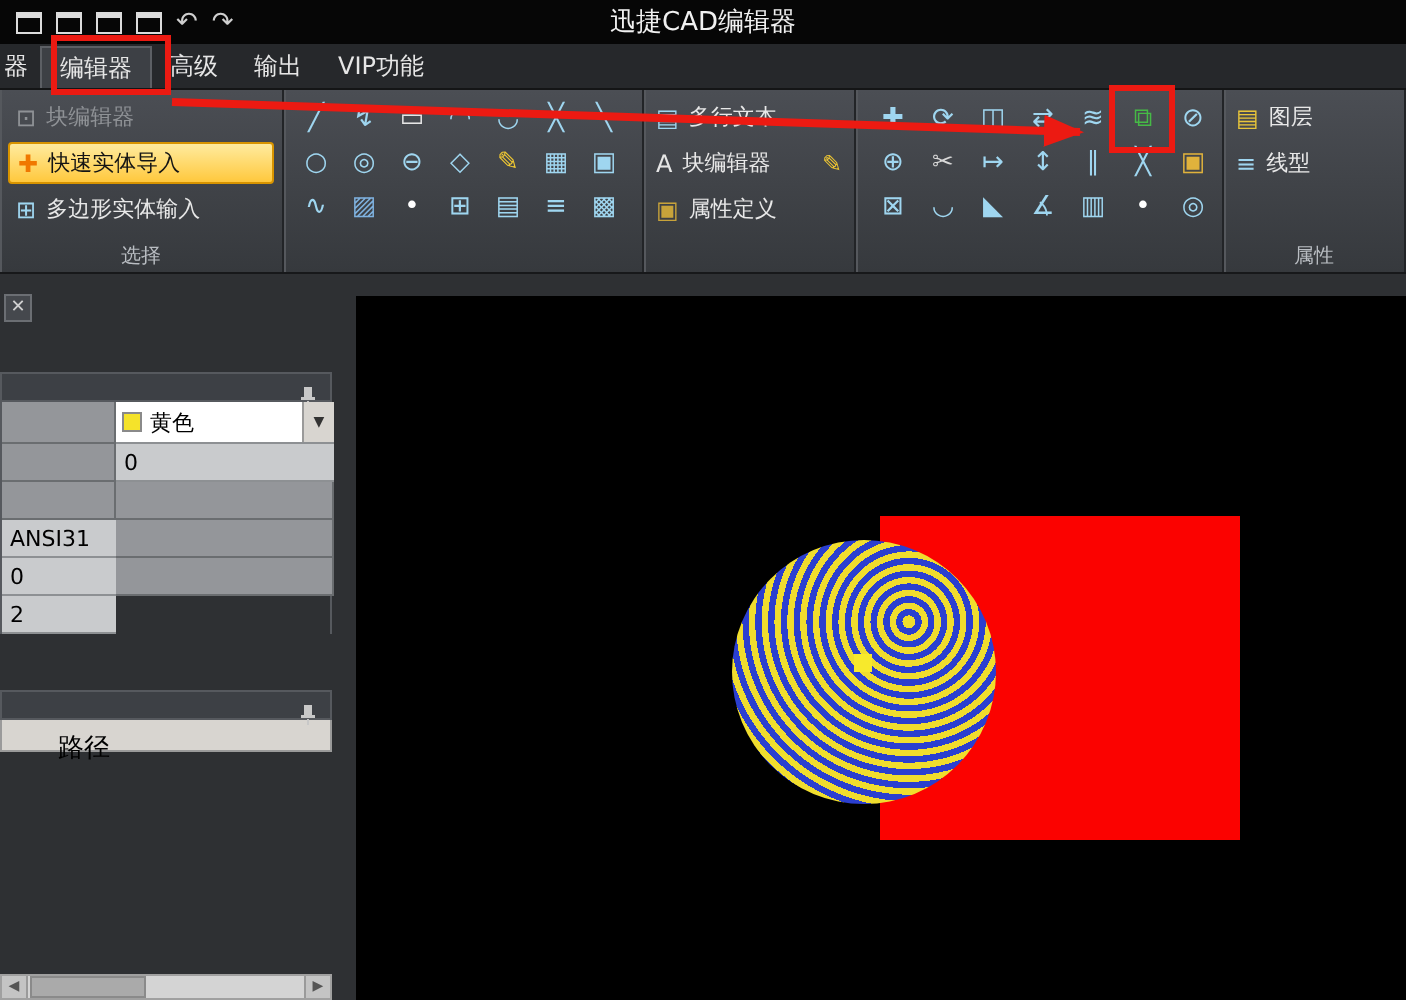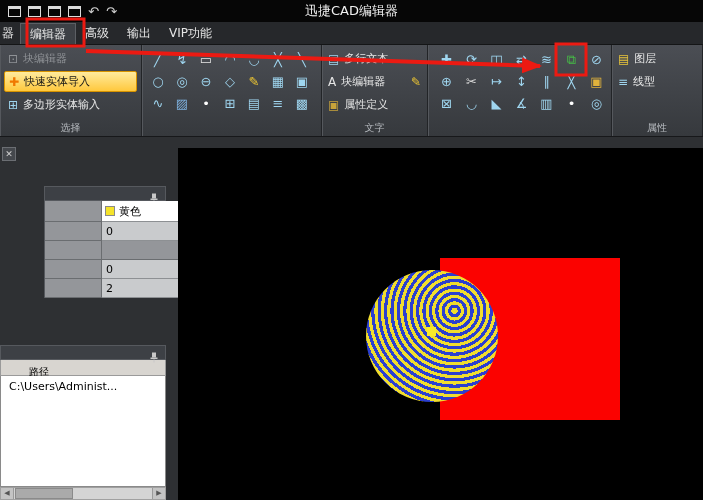--- a/index.html
+++ b/index.html
@@ -50,32 +50,32 @@
   
   .main { position:absolute; top:137px; left:0; right:0; bottom:0; background:#2e3033; }
   .canvas { position:absolute; left:178px; top:11px; right:0; bottom:0; background:#000; overflow:hidden; }
 
   .close-tab { position:absolute; top:10px; left:2px; width:14px; height:14px; background:#45484d; border:1px solid #6b6e73; color:#d0d0d0; font-size:9px; line-height:12px; text-align:center; }
 
   .panel { position:absolute; left:0; width:166px; }
   .panel-titlebar { height:15px; background:#3d4045; border:1px solid #56595e; position:relative; }
   .pin { position:absolute; right:6px; top:2px; }
 
-  .panel-props { top:49px;padding-left:44px; }
+  .panel-props { top:49px; }
   .prop-grid { display:grid; grid-template-columns:57px 109px; border-left:1px solid #56595e; border-right:1px solid #56595e; }
   .prop-label { background:#94969a; border-right:1px solid #6a6d70; border-bottom:1px solid #6a6d70; height:19px; }
   .prop-label.tall, .prop-value.tall { height:21px; }
   .prop-value { background:#c9cbcd; border-bottom:1px solid #8d9093; height:19px; font-size:11px; color:#000; padding:3px 4px 0 4px; overflow:hidden; white-space:nowrap; }
   .combo { background:#fff; display:flex; align-items:center; gap:4px; padding:0 0 0 3px; position:relative; }
   .swatch { width:10px; height:10px; border:1px solid #8a8a8a; flex:none; }
   .combo-text { font-size:11px; color:#000; padding-top:1px; }
   .combo-arrow { margin-left:auto; width:16px; align-self:stretch; background:#d8d5d0; border-left:1px solid #9a9a9a; font-size:7px; color:#333; display:flex; align-items:center; justify-content:center; }
 
   .panel-path { top:208px; bottom:0; }
-  .list-header { height:16px; background:#d8d5d0; border:1px solid #9a9a9a; border-top:none; font-size:10px; color:#000; padding:5px 4px 0 28px; }
+  .list-header { height:16px; background:#d8d5d0; border:1px solid #9a9a9a; border-top:none; font-size:13px; color:#000; padding:5px 4px 0 28px; }
   .list-body { position:absolute; top:31px; left:0; right:0; bottom:13px; background:#fff; border:1px solid #8a8a8a; border-top:none; }
   .list-item { font-size:11px; color:#000; padding:4px 4px 0 8px; white-space:nowrap; overflow:hidden; }
   .h-scroll { position:absolute; bottom:0; left:0; width:166px; height:13px; background:#d4d4d4; border:1px solid #a0a0a0; }
   .h-arrow { position:absolute; top:0; width:13px; height:11px; background:#c4c4c4; font-size:7px; color:#555; text-align:center; line-height:11px; }
   .h-arrow.left { left:0; border-right:1px solid #9a9a9a; }
   .h-arrow.right { right:0; border-left:1px solid #9a9a9a; }
   .h-thumb { position:absolute; top:0; left:14px; width:58px; height:11px; background:#aaaaaa; border:1px solid #8a8a8a; }
 
   
   .red-rect { position:absolute; left:262px; top:110px; width:180px; height:162px; background:#fb0200; }
@@ -182,21 +182,20 @@
     </div>
     <div class="text-btn">
       <span class="bicon" style="color:#e6e6e6">A</span>
       <span>块编辑器</span>
       <span class="edit-pencil">✎</span>
     </div>
     <div class="text-btn">
       <span class="bicon" style="color:#c8a33a">▣</span>
       <span>属性定义</span>
     </div>
-    <div class="rgroup-label">文字</div>
   </div>
 
   <div class="rgroup g-tools">
     <div class="icon-grid">
 
         <span class="icon-cell" style="color:#9fd6f0">✚</span>
 
         <span class="icon-cell" style="color:#9fd6f0">⟳</span>
 
         <span class="icon-cell" style="color:#9fd6f0">◫</span>
@@ -272,41 +271,39 @@
       <div class="prop-label tall"></div>
       <div class="prop-value tall combo">
         <span class="swatch" style="background:#f5e32a"></span>
         <span class="combo-text">黄色</span>
         <span class="combo-arrow">▼</span>
       </div>
       <div class="prop-label"></div>
       <div class="prop-value">0</div>
       <div class="prop-label"></div>
       <div class="prop-label"></div>
+      <div class="prop-value">ANSI31</div>
       <div class="prop-label"></div>
       <div class="prop-value">0</div>
       <div class="prop-label"></div>
       <div class="prop-value">2</div>
     </div>
   </div>
 
   <div class="panel panel-path">
     <div class="panel-titlebar">
       <span class="pin">
         <svg width="10" height="11" viewBox="0 0 10 11">
             <rect x="3" y="0.5" width="4" height="5" fill="#c8c8c8"></rect>
             <rect x="1.5" y="5.5" width="7" height="1.5" fill="#c8c8c8"></rect>
             <rect x="4.5" y="7.5" width="1" height="3" fill="#c8c8c8"></rect>
           </svg>
       </span>
     </div>
     <div class="list-header">路径</div>
-    <div class="list-body">
-      <div class="list-item">C:\Users\Administ...</div>
-    </div>
     <div class="h-scroll">
       <span class="h-arrow left">◀</span>
       <span class="h-thumb"></span>
       <span class="h-arrow right">▶</span>
     </div>
   </div>
 
   <div class="canvas">
     <div class="red-rect"></div>
     <div class="pattern-circle"></div>

